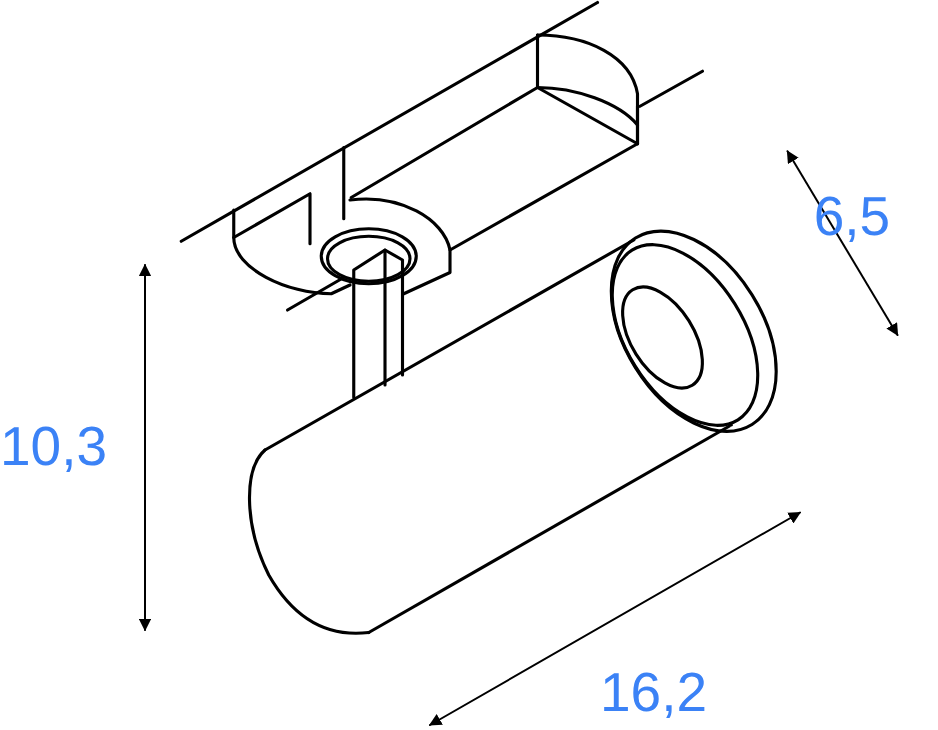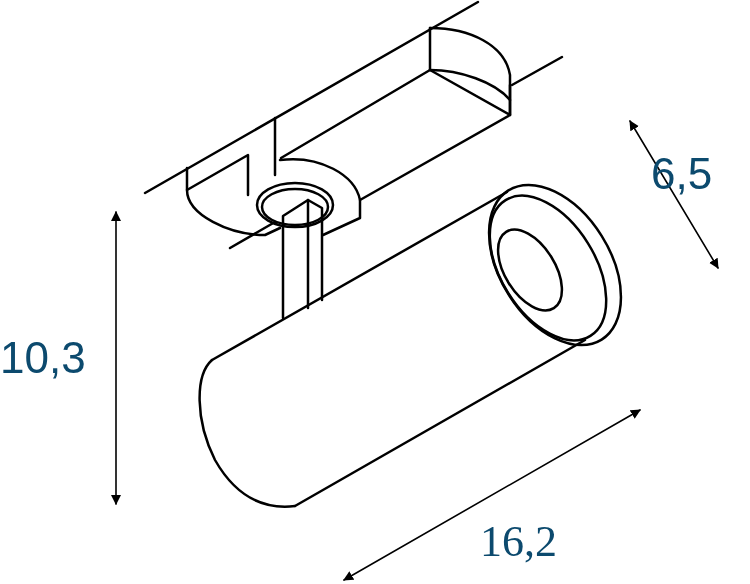--- a/index.html
+++ b/index.html
@@ -2,27 +2,27 @@
 <html><head>
   <meta charset="utf-8">
   <style>
     html, body { margin: 0; padding: 0; background: #ffffff; }
     .stage { position: relative; width: 750px; height: 584px; background: #ffffff; overflow: hidden; }
     svg.drawing { position: absolute; left: 0; top: 0; width: 750px; height: 584px; }
     .dim-label {
       position: absolute;
       font-family: "Liberation Sans", sans-serif;
       font-size: 44px;
-      color: #0c4a6e;
+      color: #3b82f6;
       line-height: 1;
       white-space: nowrap;
     }
     #lbl-height { left: 0px; top: 336px; }
     #lbl-depth { left: 651px; top: 152px; }
-    #lbl-length { left: 480px; top: 520px; font-family: Liberation Serif, serif; }
+    #lbl-length { left: 480px; top: 533px; }
   </style>
 </head>
 <body>
 
 <div class="stage">
   <svg class="drawing" viewBox="0 0 750 584" fill="none" stroke="#000" stroke-linecap="round" stroke-linejoin="round">
     <defs>
       <marker id="ah" viewBox="0 0 10 10" refX="9" refY="5" markerWidth="10" markerHeight="10" orient="auto-start-reverse" markerUnits="userSpaceOnUse">
         <path d="M0,0 L10,5 L0,10 z" fill="#000" stroke="none"></path>
       </marker>

